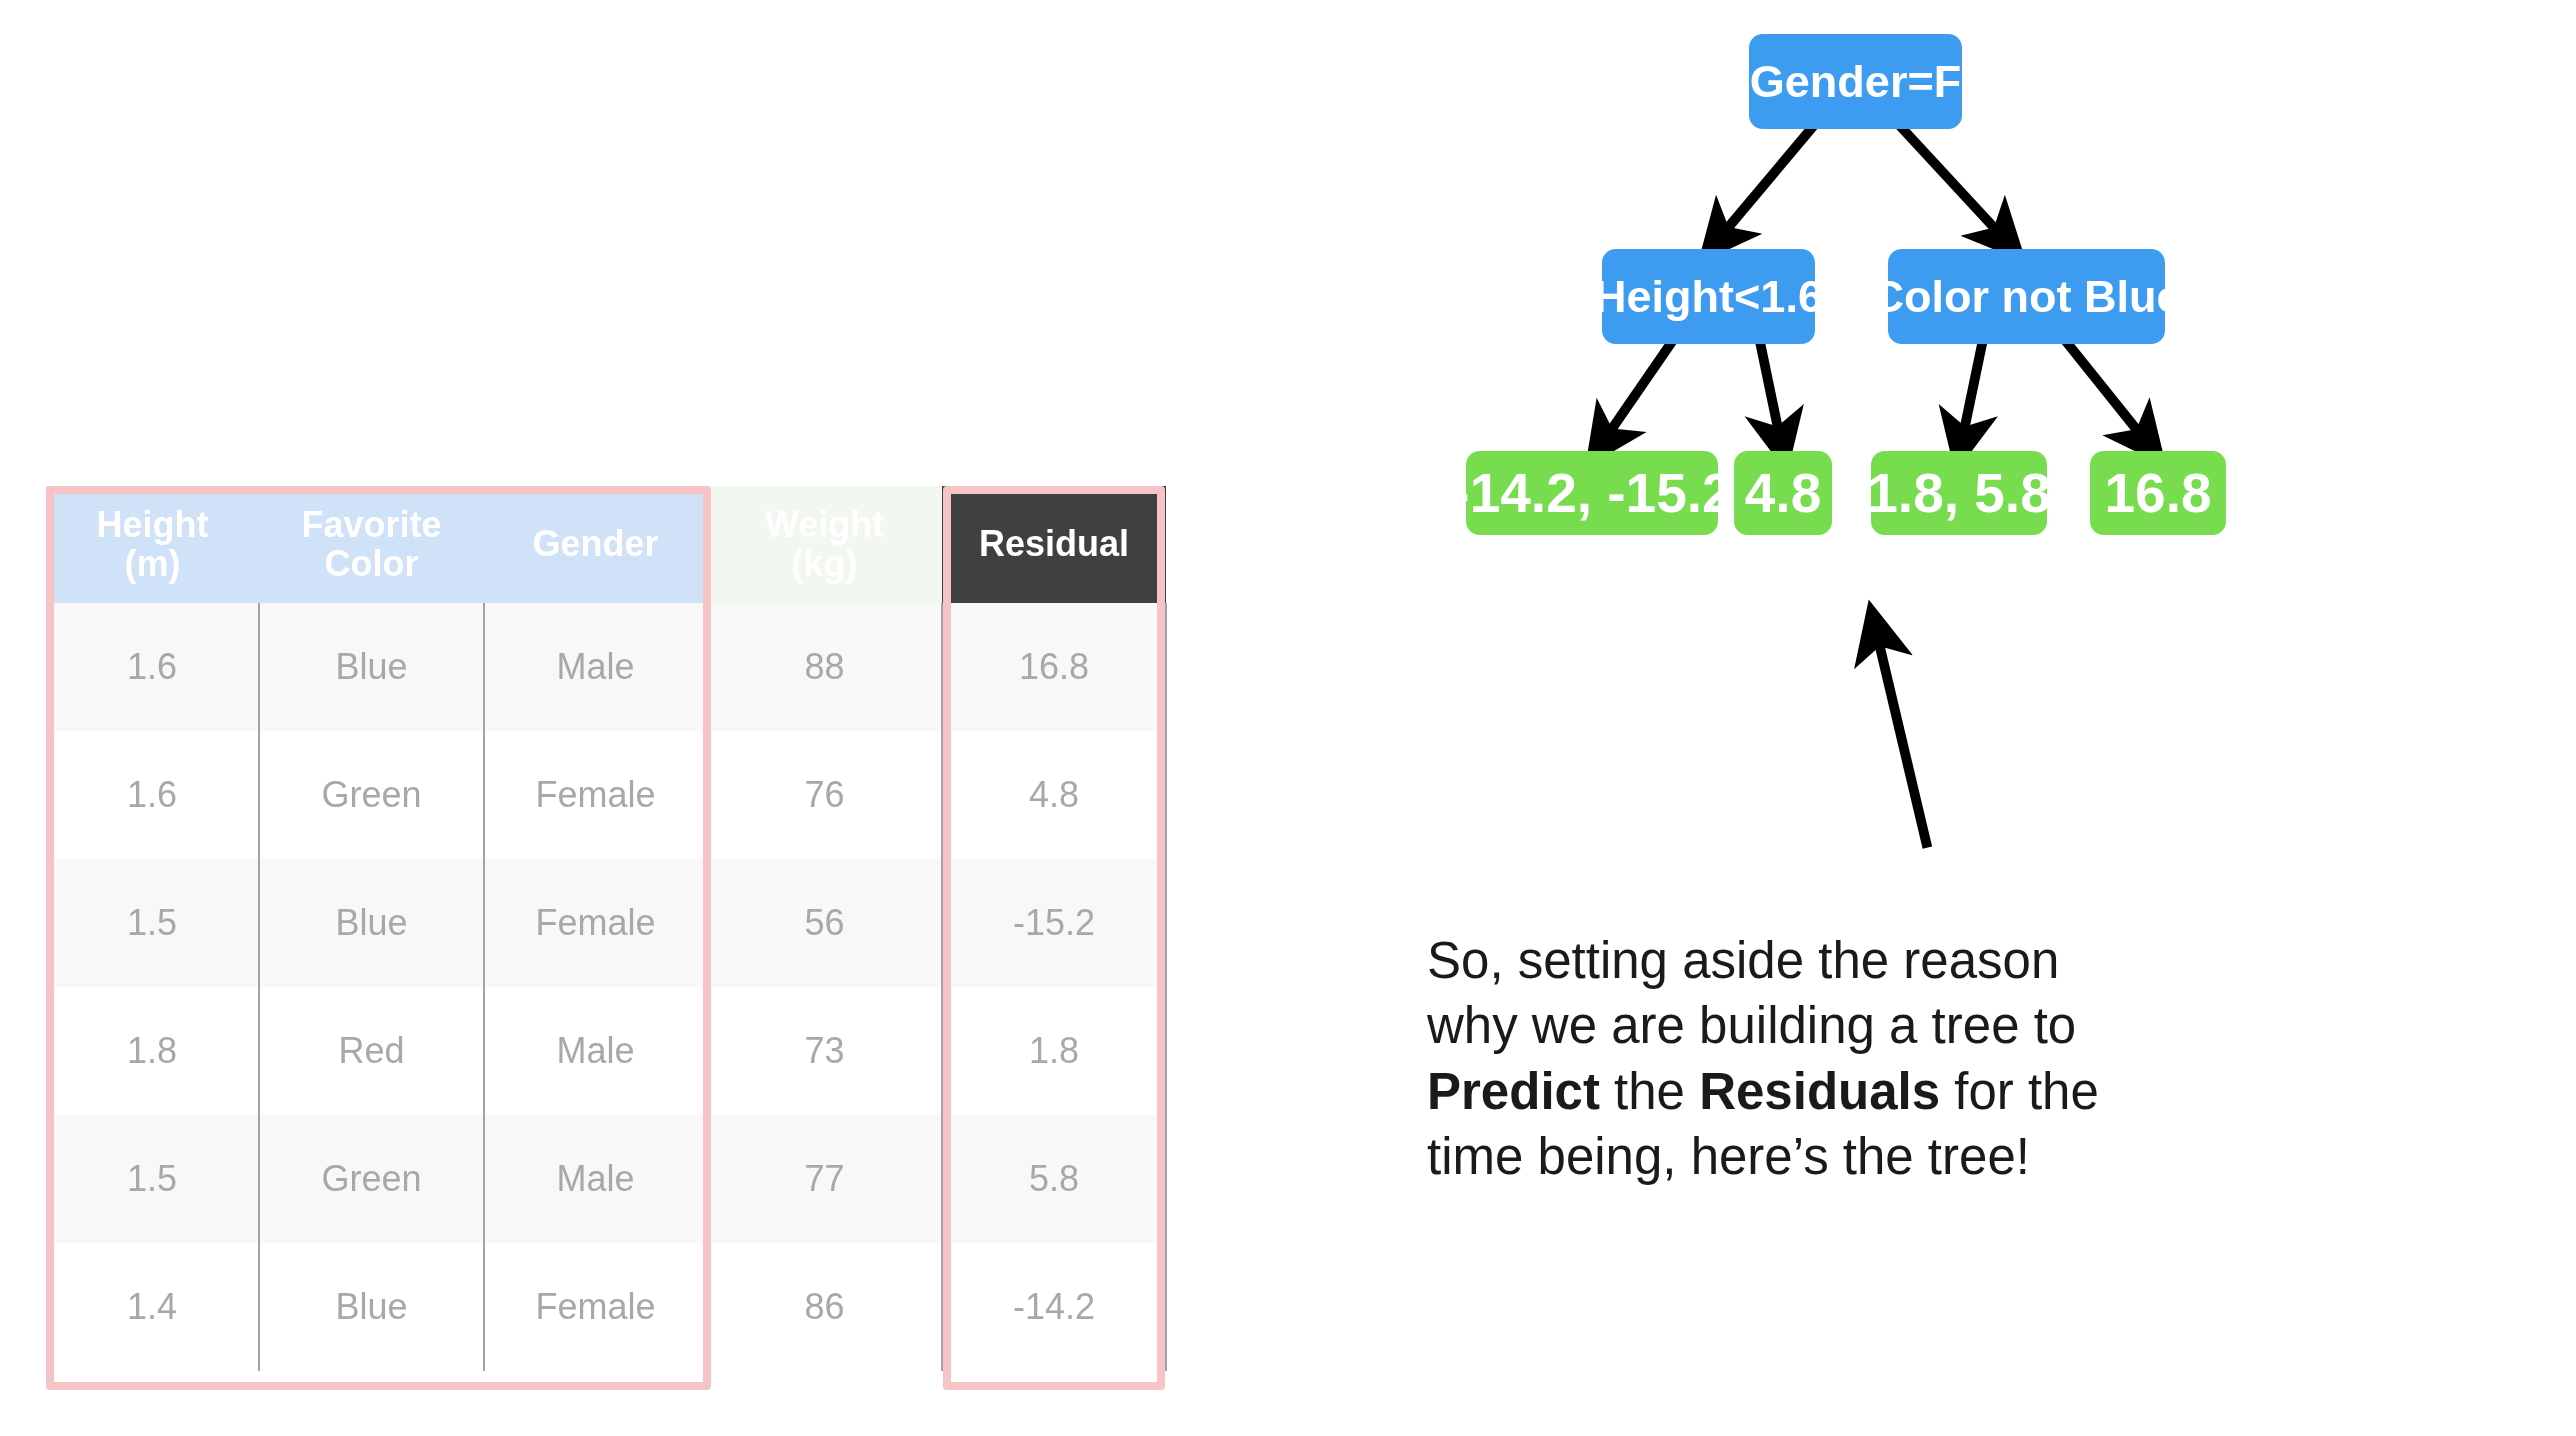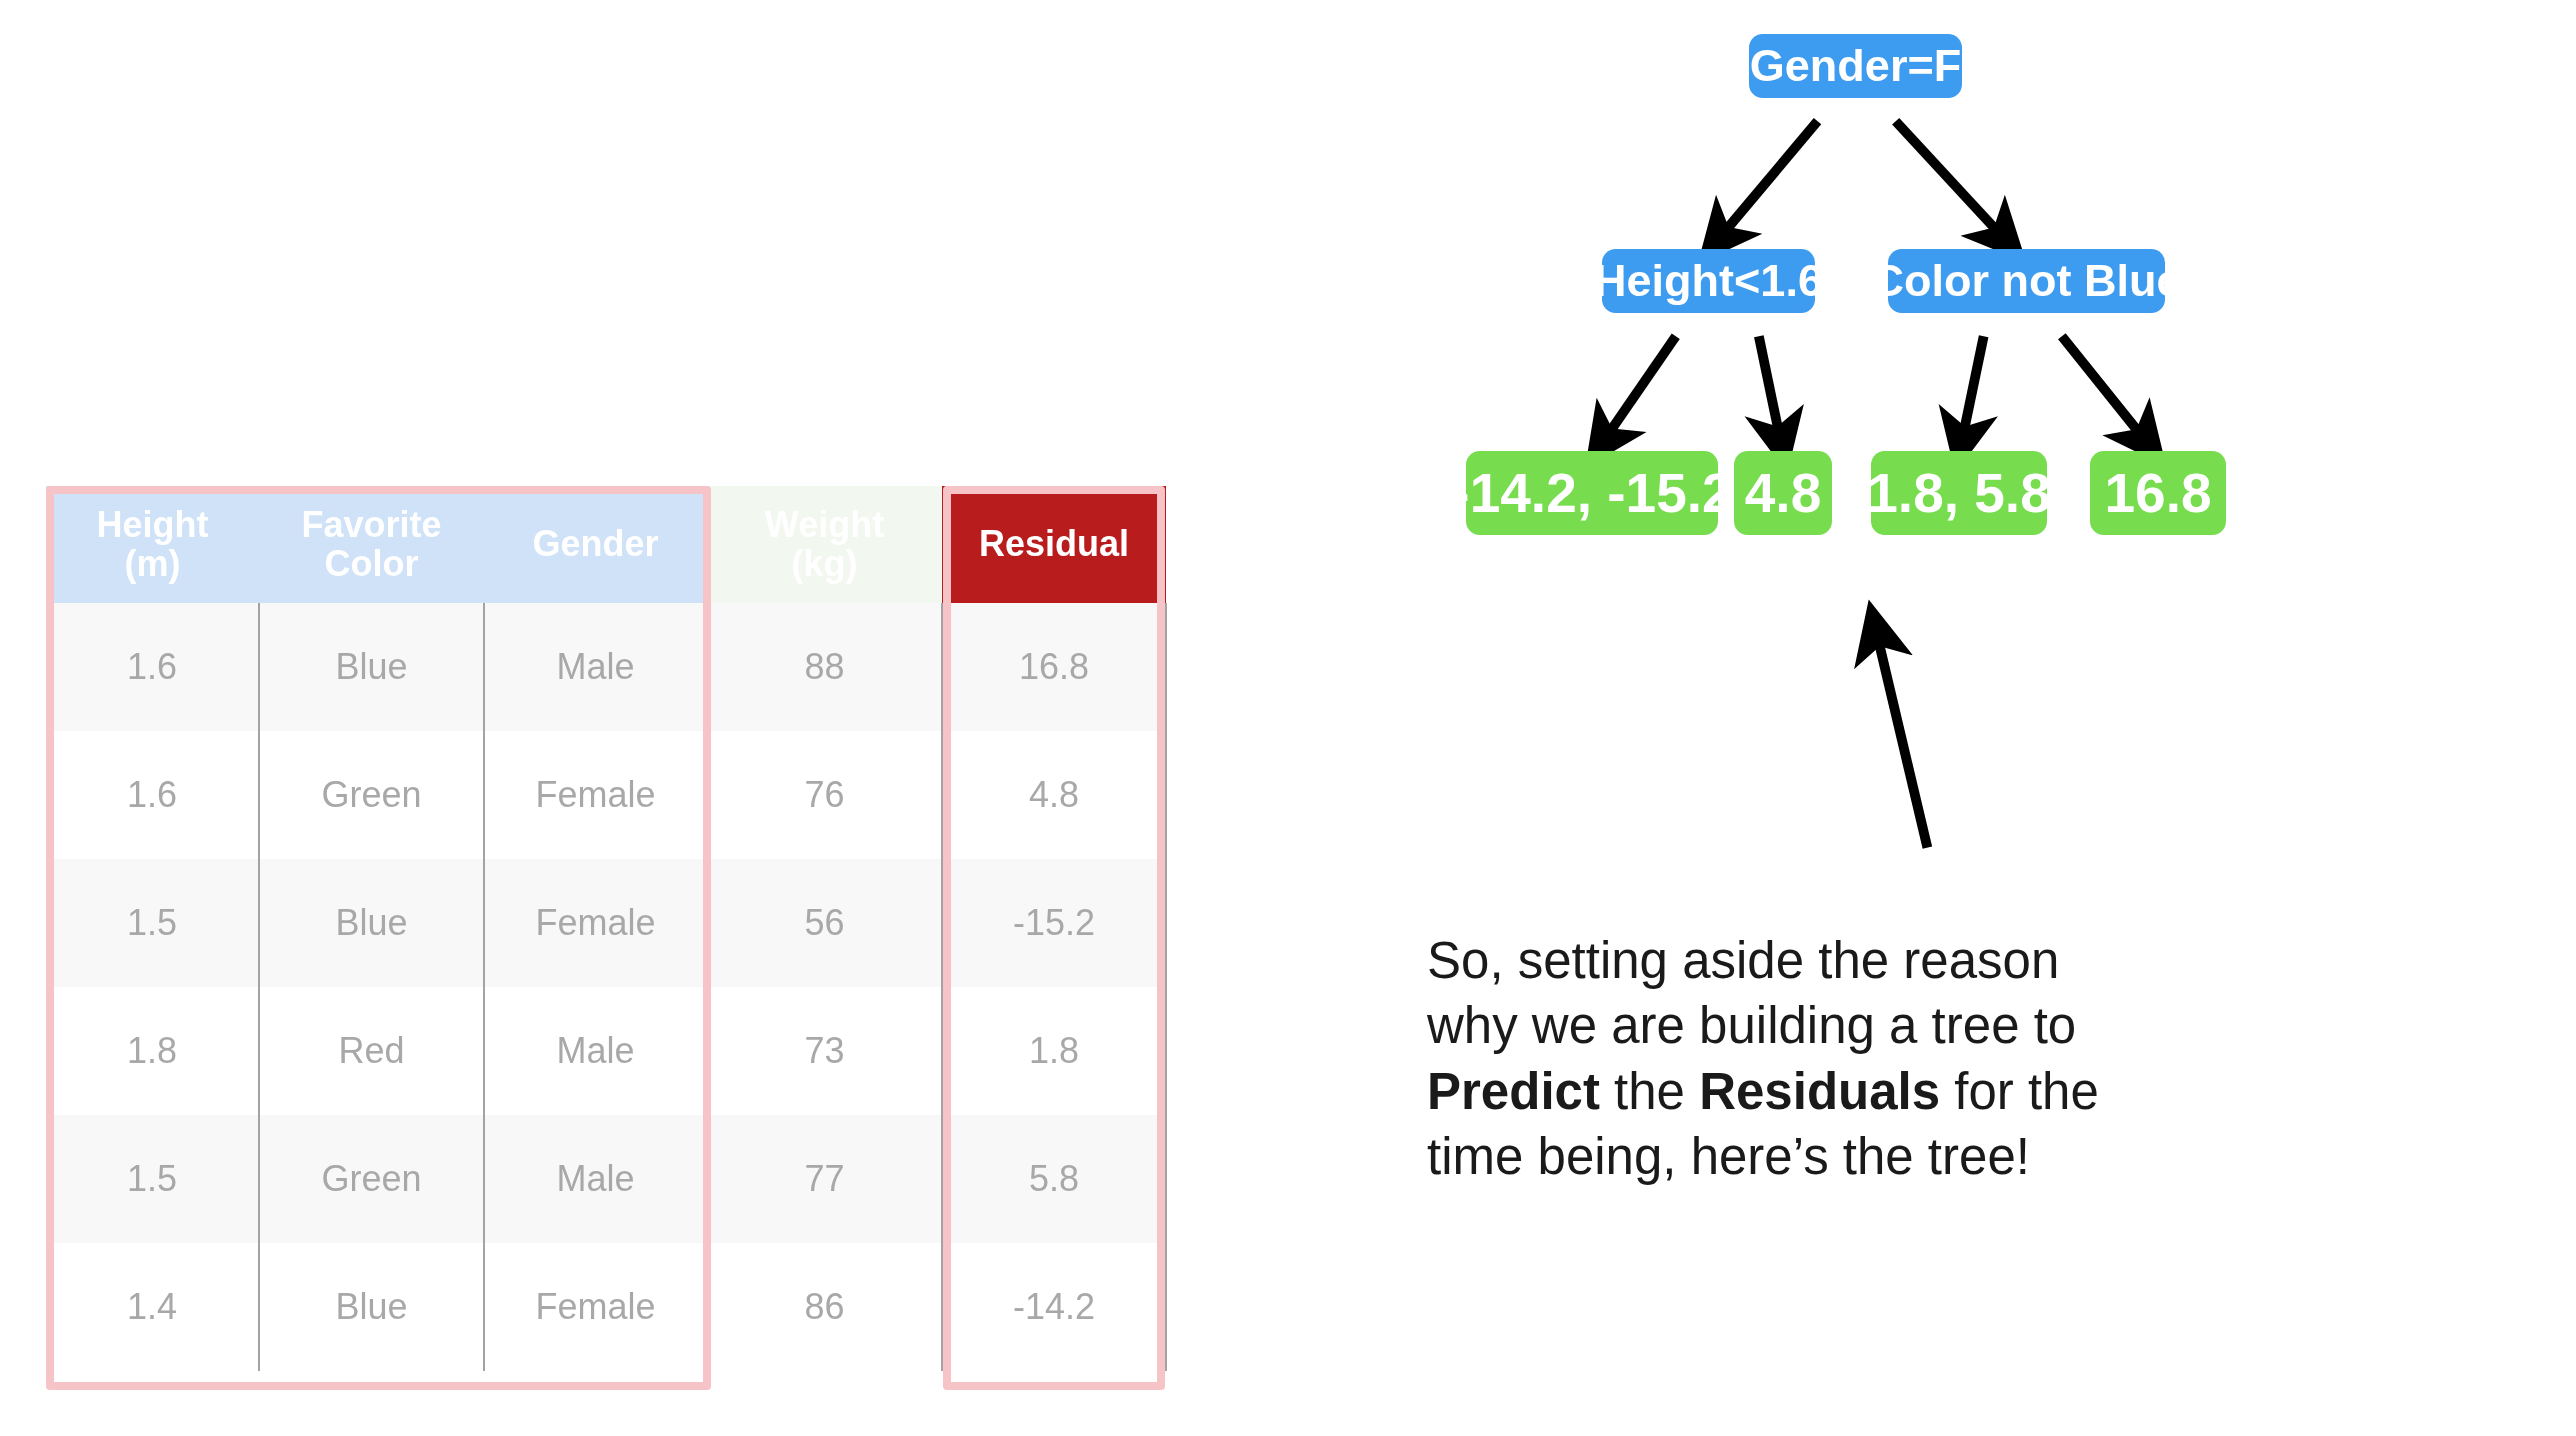--- a/index.html
+++ b/index.html
@@ -53,21 +53,21 @@
     font-weight: normal;
     color: #a8a8a8;
     padding: 0 5.9px;
     box-sizing: border-box;
     border-right: 2px solid #a3a3a3;
   }
 
   
   th.h-blue  { background: #cfe2f7; }
   th.h-faded { background: #f2f7ef; color: #fbfcfa; }
-  th.h-pink  { background: #b91c1c; }
+  th.h-pink  { background: #404040; }
 
   
   tr.row-odd  td { background: #f8f8f8; }
   tr.row-even td { background: #ffffff; }
 
   
   td.faded { color: #f4f0f0; border-right: 2px solid #fbfbfb; }
   
   td.c-gender-cell { border-right: none; }
   td.c-residual-cell { border-right: none; }
@@ -115,21 +115,21 @@
     justify-content: center;
     border-radius: 13.7px;
     box-sizing: border-box;
     color: #ffffff;
     font-weight: bold;
     white-space: nowrap;
   }
   .node-blue {
     background: #3d9cf0;
     font-size: 45px;
-    height: 64px;
+    height: 95px;
     padding: 0 42px;
   }
   .node-green {
     background: #78dd4e;
     font-size: 55px;
     height: 84px;
     padding: 0 21.5px;
   }
 
   

